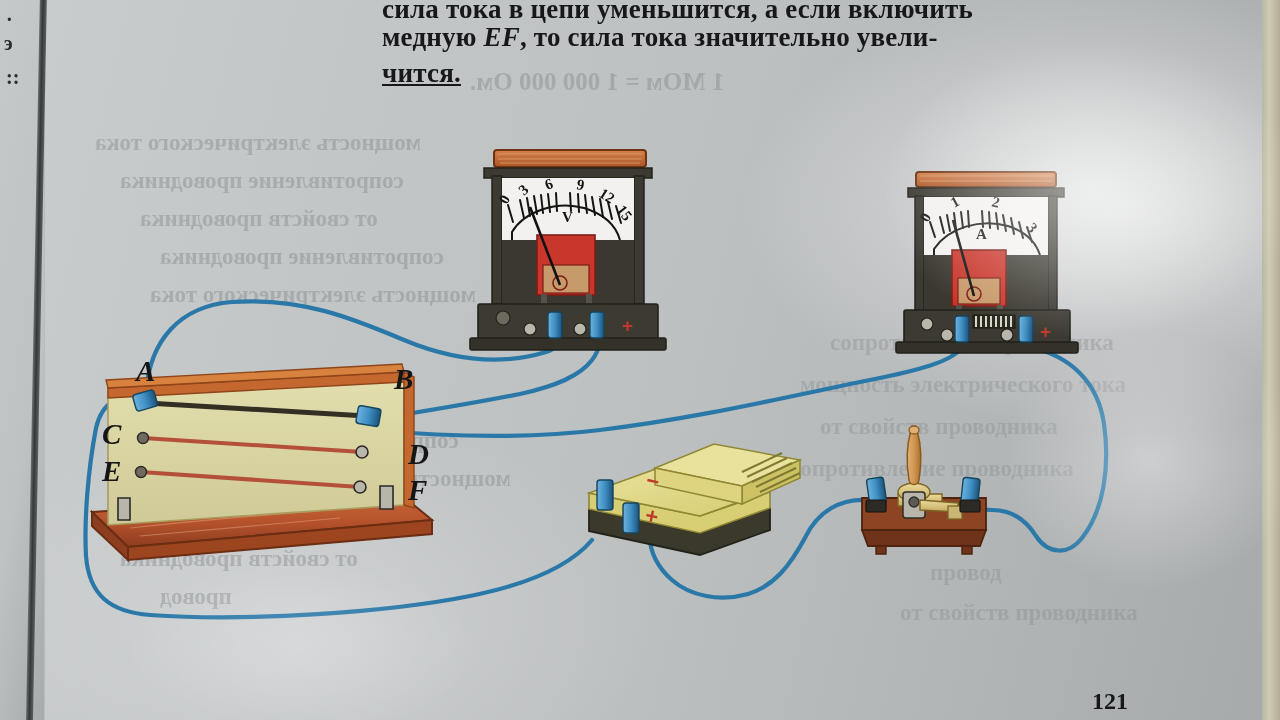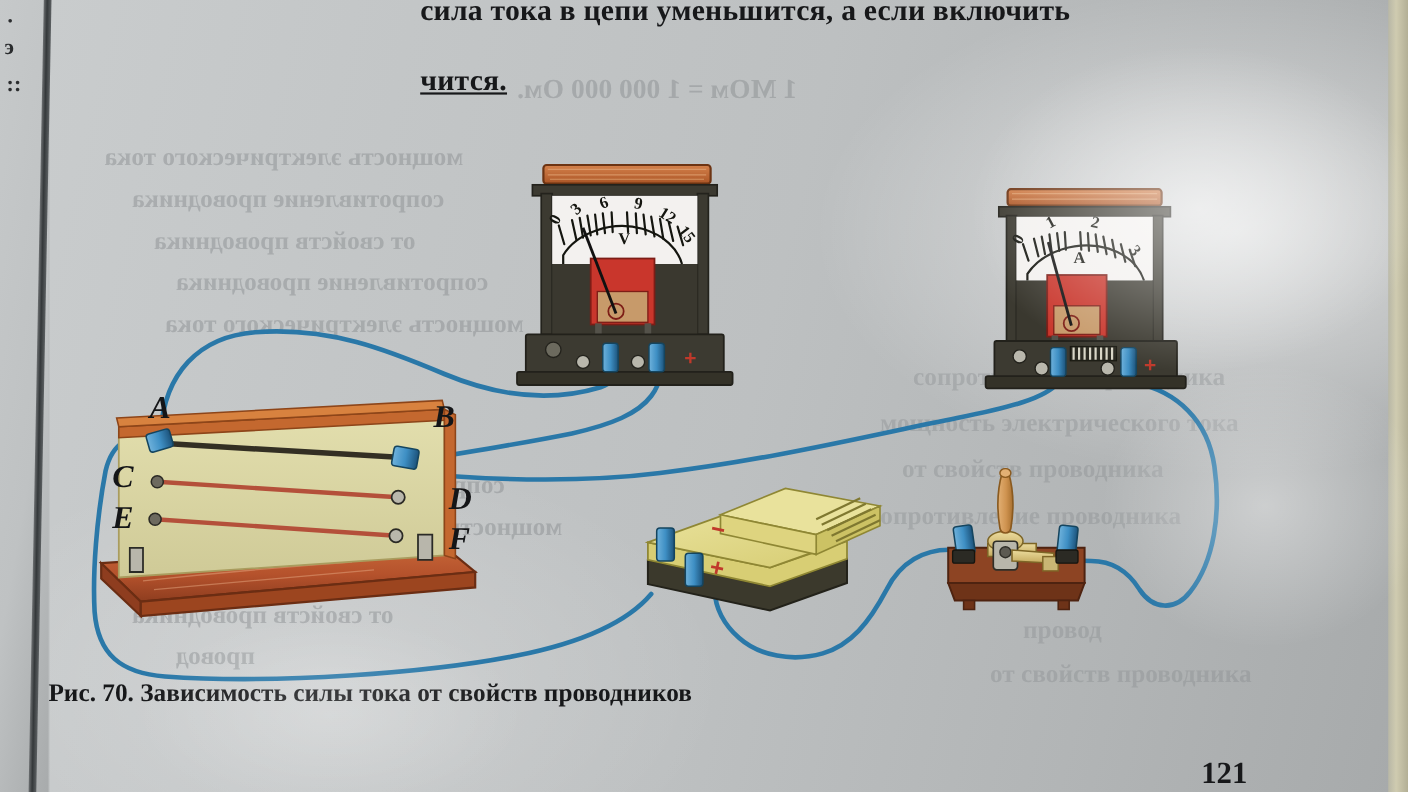--- a/index.html
+++ b/index.html
@@ -40,21 +40,21 @@
   }
   #line0{left:382px;top:-6px;font-size:27px;}
   #line1{left:382px;top:22px;font-size:27px;}
   #line2{left:382px;top:58px;font-size:27px;text-decoration:underline;}
   .ital{font-style:italic;}
   #caption{
     position:absolute;left:44px;top:617px;font-size:23px;font-weight:700;color:#17181a;
     font-family:"Liberation Serif",serif;white-space:nowrap;
   }
   #pagenum{
-    position:absolute;left:1092px;top:688px;font-size:28px;font-weight:700;color:#17181a;
+    position:absolute;left:1092px;top:688px;font-size:24px;font-weight:700;color:#17181a;
     font-family:"Liberation Serif",serif;
   }
   
   .ghost{
     position:absolute;color:#7f8386;opacity:.40;font-weight:700;white-space:nowrap;
     font-family:"Liberation Serif",serif;transform:scaleX(-1);
   }
   .ghost2{
     position:absolute;color:#83878a;opacity:.34;font-weight:700;white-space:nowrap;
     font-family:"Liberation Serif",serif;
@@ -362,21 +362,21 @@
   </svg>
 
   <div class="blabel" style="left:136px;top:355px;">A</div>
   <div class="blabel" style="left:394px;top:363px;">B</div>
   <div class="blabel" style="left:102px;top:418px;">C</div>
   <div class="blabel" style="left:408px;top:438px;">D</div>
   <div class="blabel" style="left:102px;top:455px;">E</div>
   <div class="blabel" style="left:408px;top:474px;">F</div>
 
   <div class="para" id="line0">сила тока в цепи уменьшится, а если включить</div>
+  <div class="para" id="line1"><span>медную </span><span class="ital">EF</span><span>, то сила тока значительно увели-</span></div>
   <div class="para" id="line2">чится.</div>
 
-  <div id="caption">Рис. 70. Зависимость силы тока от свойств проводников</div>
   <div id="pagenum">121</div>
 
   <div class="glare" style="left:880px;top:40px;width:420px;height:300px;"></div>
   <div class="glare" style="left:1000px;top:330px;width:300px;height:260px;opacity:.7;"></div>
   <div class="glare" style="left:120px;top:560px;width:360px;height:180px;opacity:.35;"></div>
 </div>
 
 </body></html>

